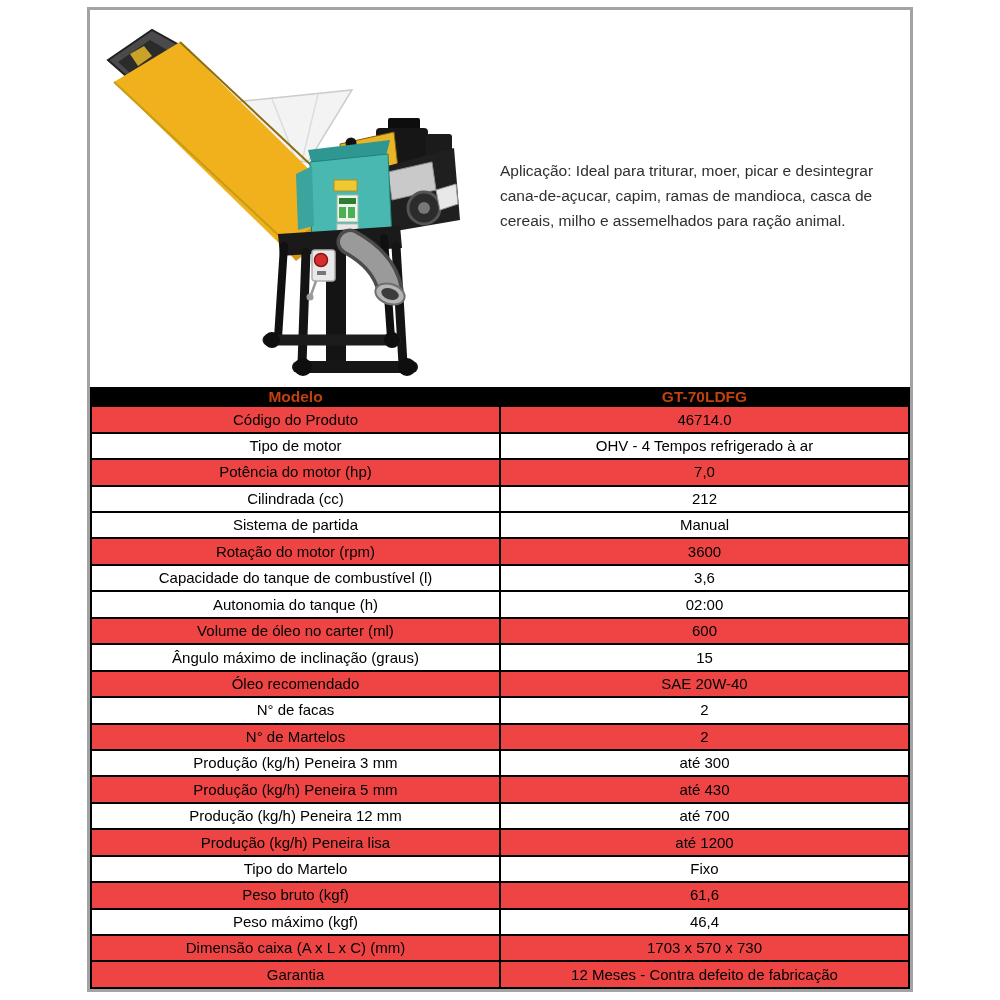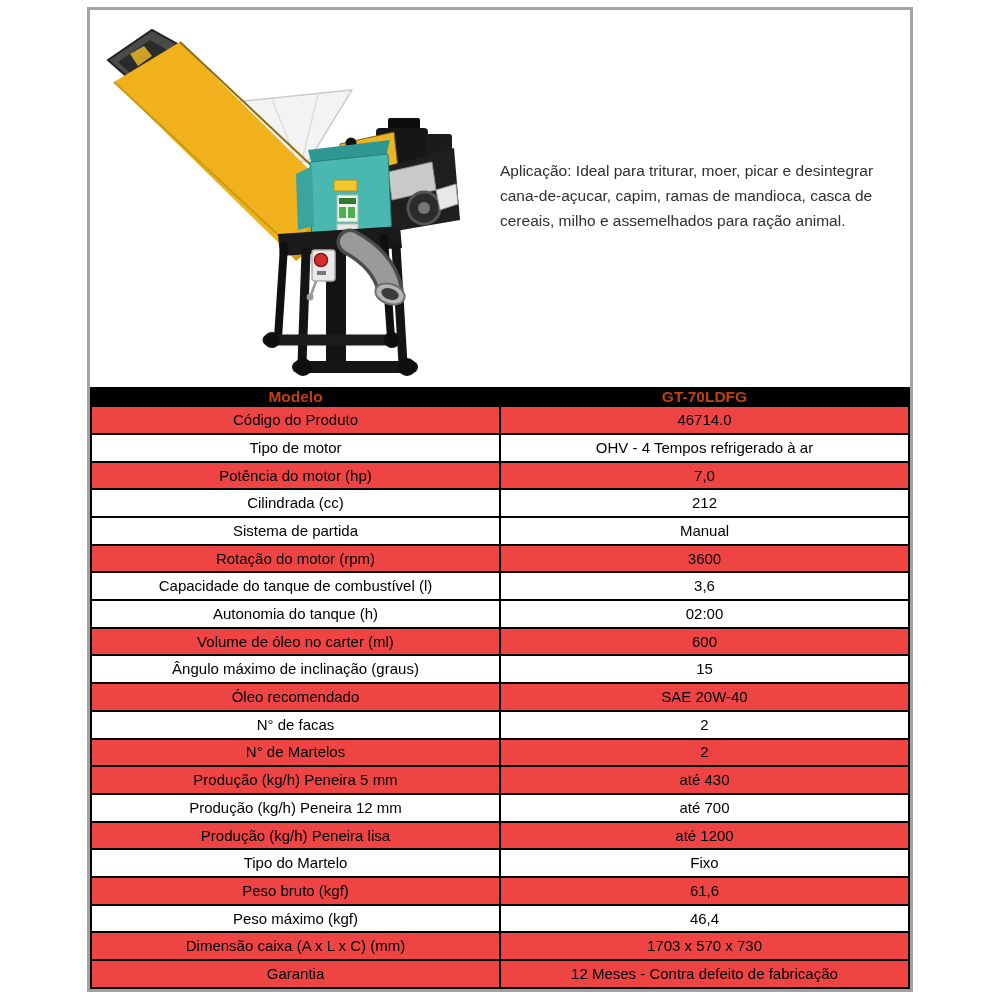--- a/index.html
+++ b/index.html
@@ -187,20 +187,24 @@
             <td>SAE 20W-40</td>
           </tr>
           <tr class="plain">
             <td>N° de facas</td>
             <td>2</td>
           </tr>
           <tr class="shaded">
             <td>N° de Martelos</td>
             <td>2</td>
           </tr>
+          <tr class="plain">
+            <td>Produção (kg/h) Peneira 3 mm</td>
+            <td>até 300</td>
+          </tr>
           <tr class="shaded">
             <td>Produção (kg/h) Peneira 5 mm</td>
             <td>até 430</td>
           </tr>
           <tr class="plain">
             <td>Produção (kg/h) Peneira 12 mm</td>
             <td>até 700</td>
           </tr>
           <tr class="shaded">
             <td>Produção (kg/h) Peneira lisa</td>

